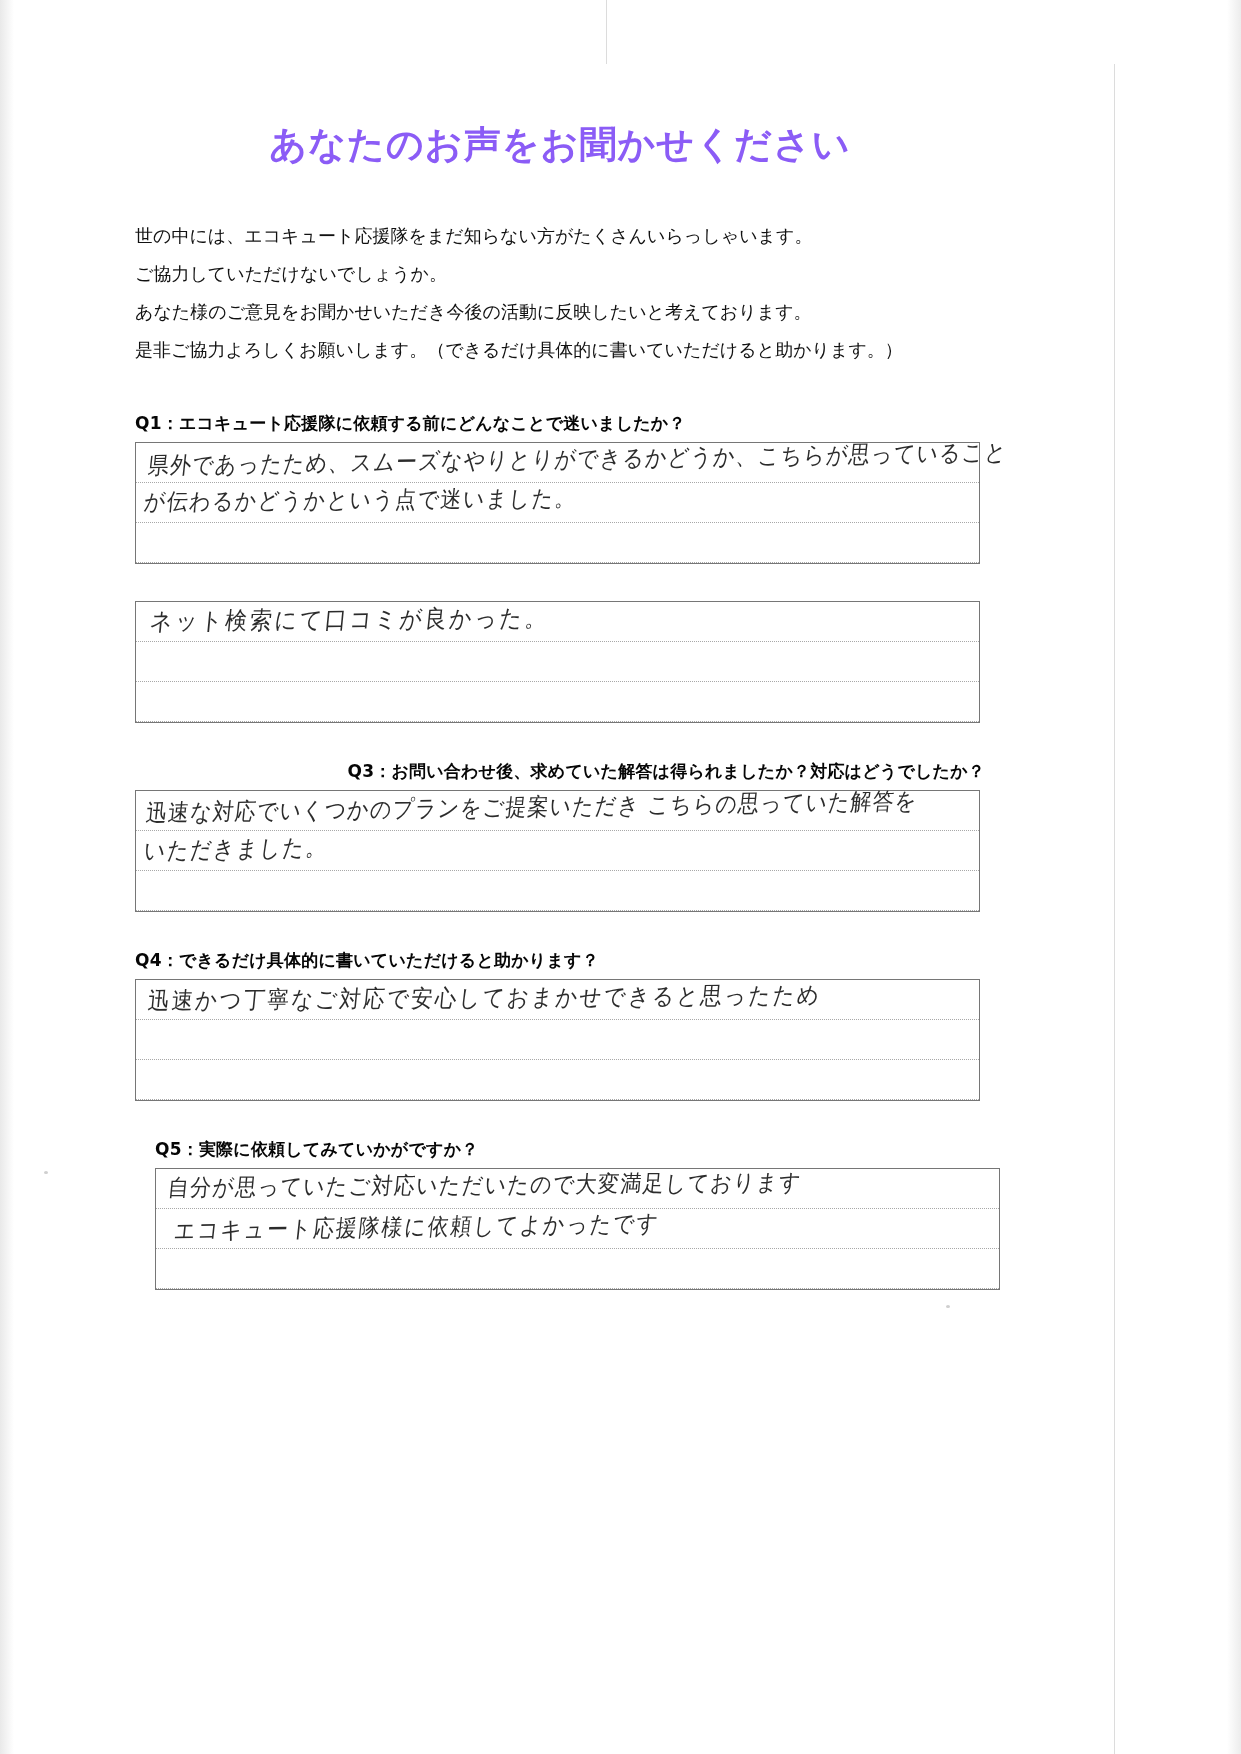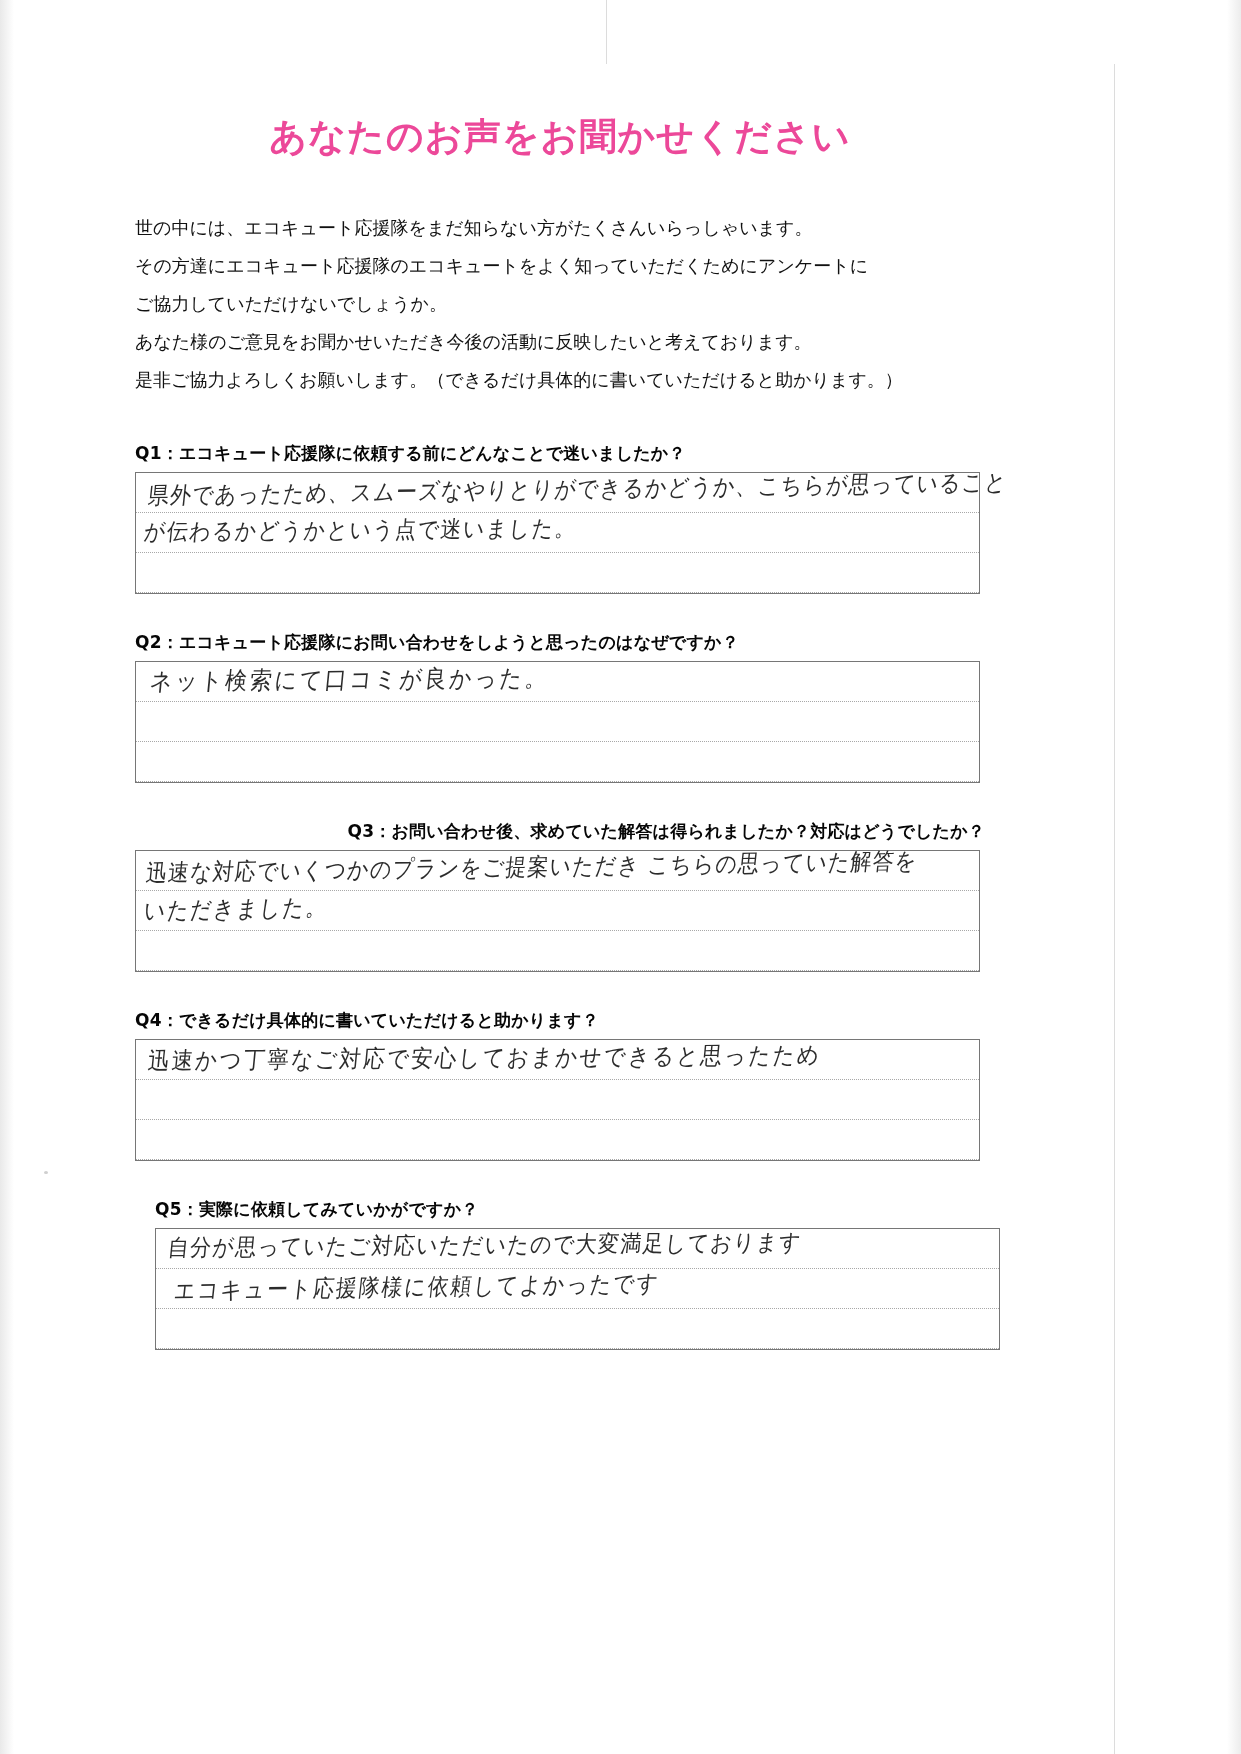--- a/index.html
+++ b/index.html
@@ -45,27 +45,27 @@
 
   .content {
     position: absolute;
     left: 135px;
     top: 0;
     width: 850px;
   }
 
   
   .doc-title {
-    margin: 0;
+    margin: 8px;
     padding-top: 112px;
     text-align: center;
     font-size: 37px;
     font-weight: 700;
     letter-spacing: 1px;
-    color: #ec4899;
+    color: #8b5cf6;
     white-space: nowrap;
   }
 
   
   .intro {
     margin-top: 47px;
   }
   .intro-line {
     font-size: 18px;
     line-height: 38px;
@@ -142,41 +142,39 @@
   <div class="seam" style="left:1114px;top:64px;height:1690px;"></div>
   <div class="speck" style="left:44px;top:1171px;width:4px;height:3px;"></div>
   <div class="speck" style="left:946px;top:1305px;width:4px;height:3px;"></div>
 
   <div class="content">
 
     <h1 class="doc-title">あなたのお声をお聞かせください</h1>
 
     <div class="intro">
       <div class="intro-line">世の中には、エコキュート応援隊をまだ知らない方がたくさんいらっしゃいます。</div>
-      <div class="intro-line">その方達にエコキュート応援隊のエコキュートをよく知っていただくためにアンケートに</div>
       <div class="intro-line">ご協力していただけないでしょうか。</div>
       <div class="intro-line">あなた様のご意見をお聞かせいただき今後の活動に反映したいと考えております。</div>
       <div class="intro-line">是非ご協力よろしくお願いします。（できるだけ具体的に書いていただけると助かります。）</div>
     </div>
 
     <div class="qblock" style="margin-top:43px;">
       <div class="q-label">Q1：エコキュート応援隊に依頼する前にどんなことで迷いましたか？</div>
       <div class="answer-box">
         <div class="rule"></div>
         <div class="rule"></div>
         <div class="rule"></div>
         <div class="hand-layer">
           <span class="hand l1" style="left:12px;top:2px;font-size:21px;letter-spacing:1.2px;">県外であったため、スムーズなやりとりができるかどうか、こちらが思っていること</span>
           <span class="hand l2" style="left:8px;top:43px;font-size:21px;letter-spacing:1.4px;">が伝わるかどうかという点で迷いました。</span>
         </div>
       </div>
     </div>
 
     <div class="qblock" style="margin-top:37px;">
-      <div class="q-label">Q2：エコキュート応援隊にお問い合わせをしようと思ったのはなぜですか？</div>
       <div class="answer-box">
         <div class="rule"></div>
         <div class="rule"></div>
         <div class="rule"></div>
         <div class="hand-layer">
           <span class="hand l2" style="left:14px;top:3px;font-size:22px;letter-spacing:2.6px;">ネット検索にて口コミが良かった。</span>
         </div>
       </div>
     </div>
 

